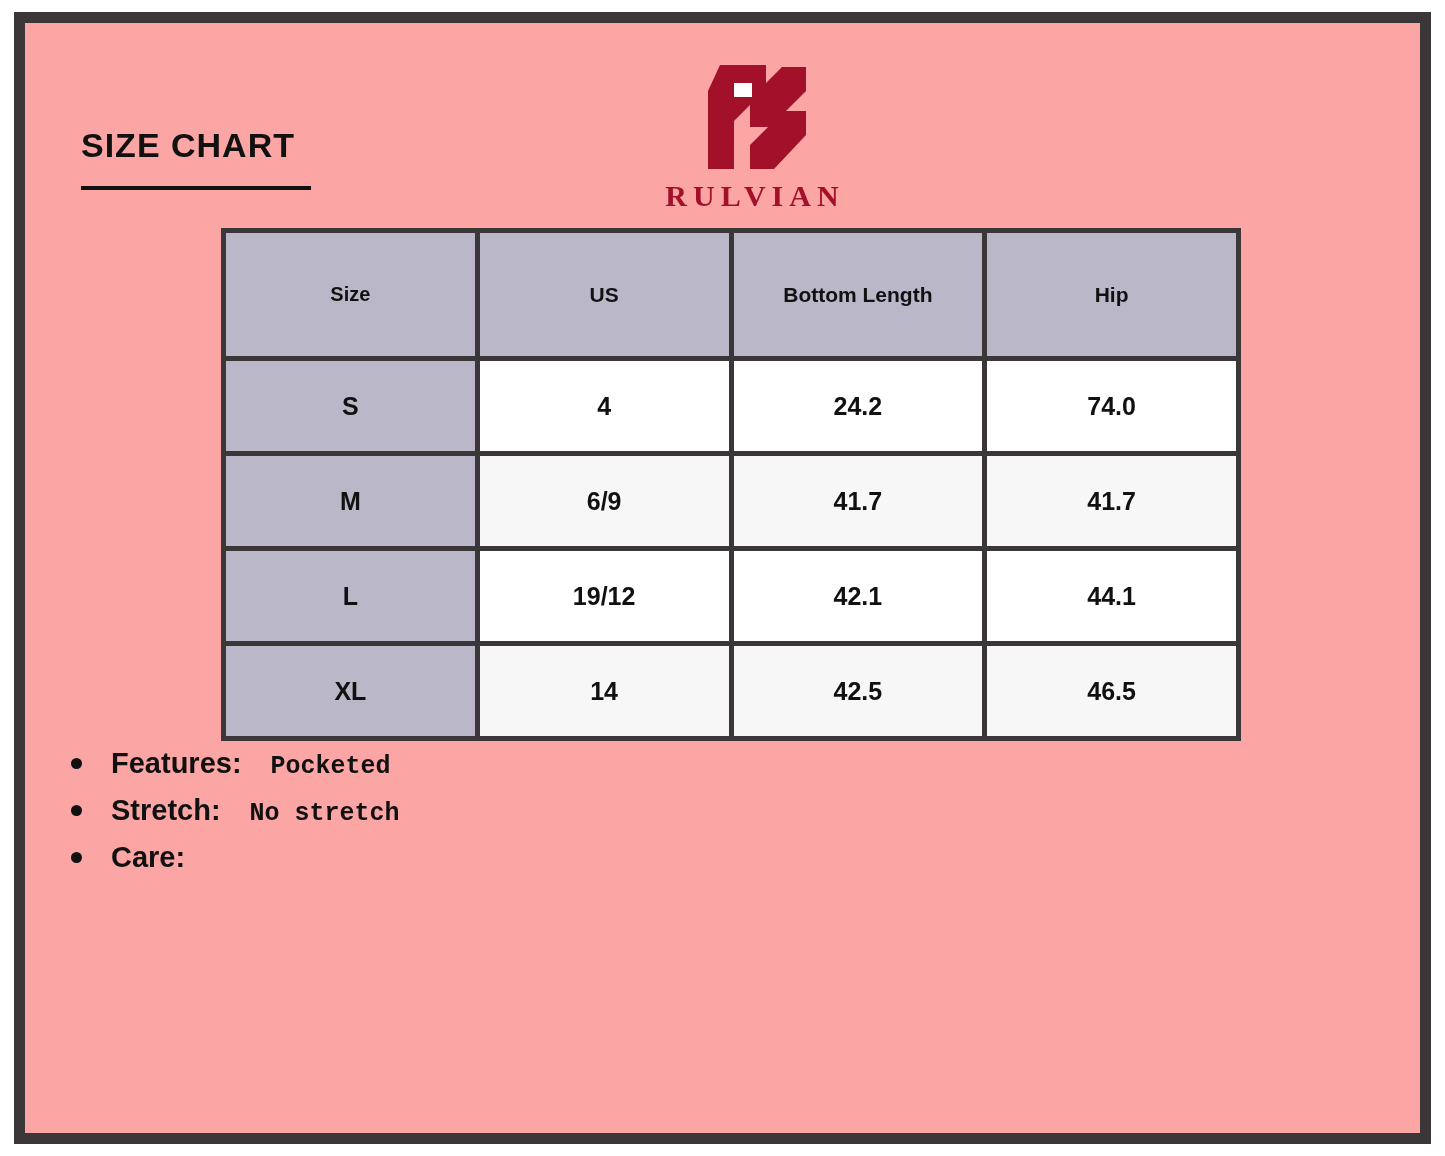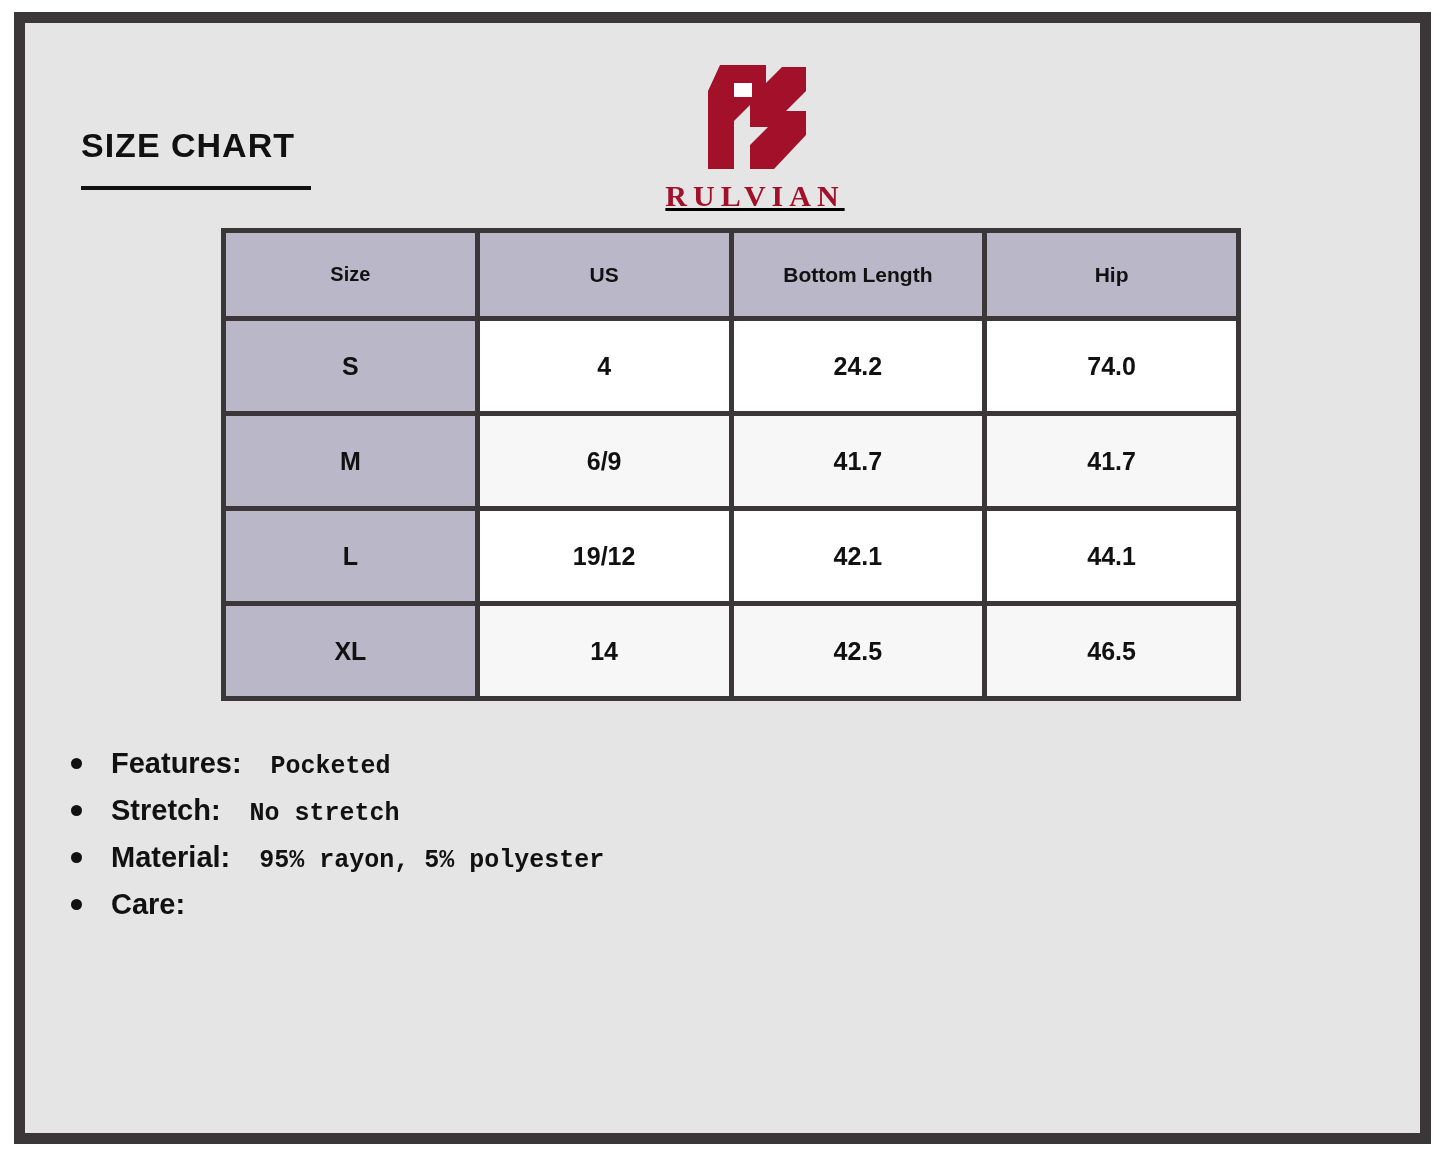--- a/index.html
+++ b/index.html
@@ -21,21 +21,21 @@
     box-sizing: border-box;
   }
   .outer-frame {
     position: absolute;
     left: 14px;
     top: 12px;
     width: 1417px;
     height: 1132px;
     border: 11px solid #3b3638;
     box-sizing: border-box;
-    background: #e5e5e5;
+    background: #fca5a5;
   }
   .inner-area {
     position: absolute;
     left: 0;
     top: 0;
     right: 0;
     bottom: 0;
   }
 
   
@@ -59,21 +59,20 @@
     background: #111111;
   }
 
   
   .logo-block {
     position: absolute;
     left: 600px;
     top: 38px;
     width: 260px;
     text-align: center;
-    text-decoration: underline;
   }
   .logo-mark {
     width: 130px;
     height: 112px;
     margin: 0 auto;
     display: block;
   }
   .logo-word {
     margin-top: 6px;
     font-size: 30px;
@@ -99,21 +98,21 @@
     text-align: center;
     vertical-align: middle;
     font-size: 25px;
     font-weight: bold;
     color: #111111;
     padding: 0;
   }
   .size-table thead th {
     background: #b9b7c8;
     font-size: 21px;
-    height: 83px;
+    height: 123px;
   }
   .size-table thead th.col-size { font-size: 20px; }
   .cell-label {
     background: #b9b7c8;
     font-size: 27px;
   }
   .cell-white { background: #ffffff; }
   .cell-alt { background: #f7f7f7; }
 
   
@@ -216,24 +215,19 @@
           <span class="note-key">Features:</span>
           <span class="note-val">Pocketed</span>
         </div>
         <div class="note-row">
           <span class="bullet"></span>
           <span class="note-key">Stretch:</span>
           <span class="note-val">No stretch</span>
         </div>
         <div class="note-row">
           <span class="bullet"></span>
-          <span class="note-key">Material:</span>
-          <span class="note-val">95% rayon, 5% polyester</span>
-        </div>
-        <div class="note-row">
-          <span class="bullet"></span>
           <span class="note-key">Care:</span>
         </div>
       </div>
 
     </div>
   </div>
 </div>
 
 </body></html>

